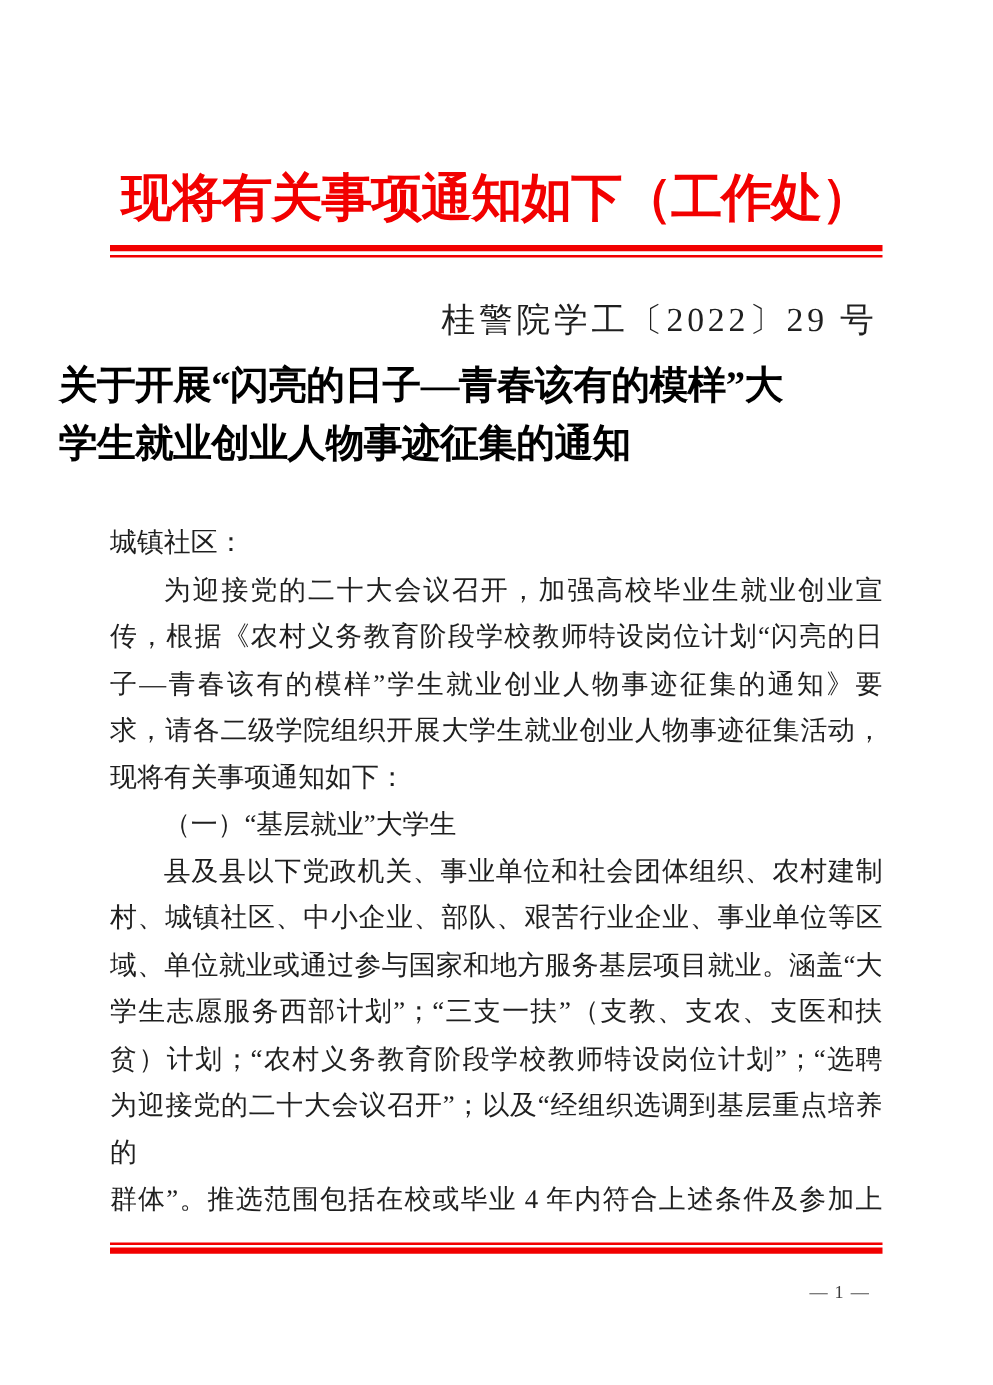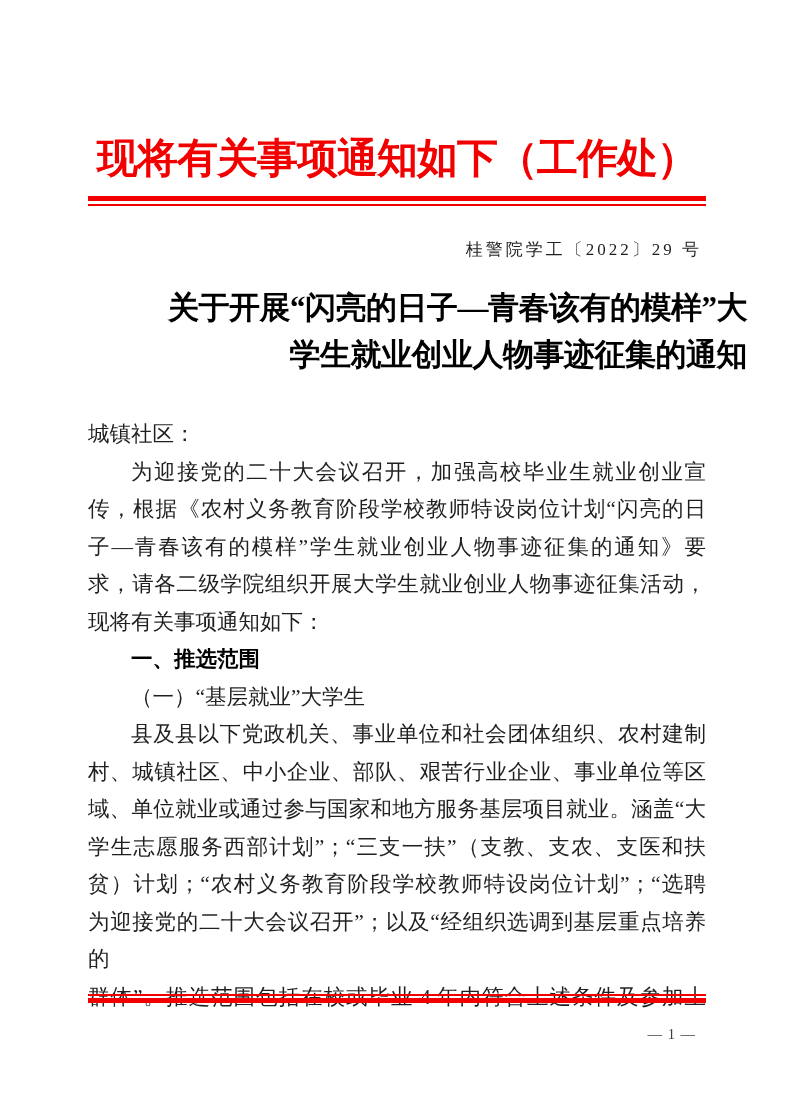--- a/index.html
+++ b/index.html
@@ -42,32 +42,32 @@
   .rule-bot-thin   { top: 994px; height: 2px; }
   .rule-bot-thick  { top: 998px; height: 5px; }
 
   
   .doc-number {
     position: absolute;
     top: 238px;
     left: 88px;
     width: 614px;
     text-align: right;
-    font-size: 17px;
+    font-size: 27px;
     letter-spacing: 3px;
     color: #1f1f1f;
   }
 
   
   .doc-title {
     position: absolute;
     top: 284px;
     left: 47px;
     width: 700px;
-    text-align: right;
+    text-align: left;
     font-size: 31px;
     line-height: 47px;
     font-weight: bold;
     letter-spacing: -0.5px;
     color: #000000;
   }
 
   
   .body-text {
     position: absolute;
@@ -119,21 +119,20 @@
     <div>学生就业创业人物事迹征集的通知</div>
   </div>
 
   <div class="body-text">
     <div class="line">城镇社区：</div>
     <div class="line ind j">为迎接党的二十大会议召开，加强高校毕业生就业创业宣</div>
     <div class="line j">传，根据《农村义务教育阶段学校教师特设岗位计划“闪亮的日</div>
     <div class="line j">子—青春该有的模样”学生就业创业人物事迹征集的通知》要</div>
     <div class="line j">求，请各二级学院组织开展大学生就业创业人物事迹征集活动，</div>
     <div class="line">现将有关事项通知如下：</div>
-    <div class="line ind heading">一、推选范围</div>
     <div class="line ind">（一）“基层就业”大学生</div>
     <div class="line ind j">县及县以下党政机关、事业单位和社会团体组织、农村建制</div>
     <div class="line j">村、城镇社区、中小企业、部队、艰苦行业企业、事业单位等区</div>
     <div class="line j">域、单位就业或通过参与国家和地方服务基层项目就业。涵盖“大</div>
     <div class="line j">学生志愿服务西部计划”；“三支一扶”（支教、支农、支医和扶</div>
     <div class="line j">贫）计划；“农村义务教育阶段学校教师特设岗位计划”；“选聘</div>
     <div class="line j">为迎接党的二十大会议召开”；以及“经组织选调到基层重点培养的</div>
     <div class="line j">群体”。推选范围包括在校或毕业 4 年内符合上述条件及参加上</div>
   </div>
 

